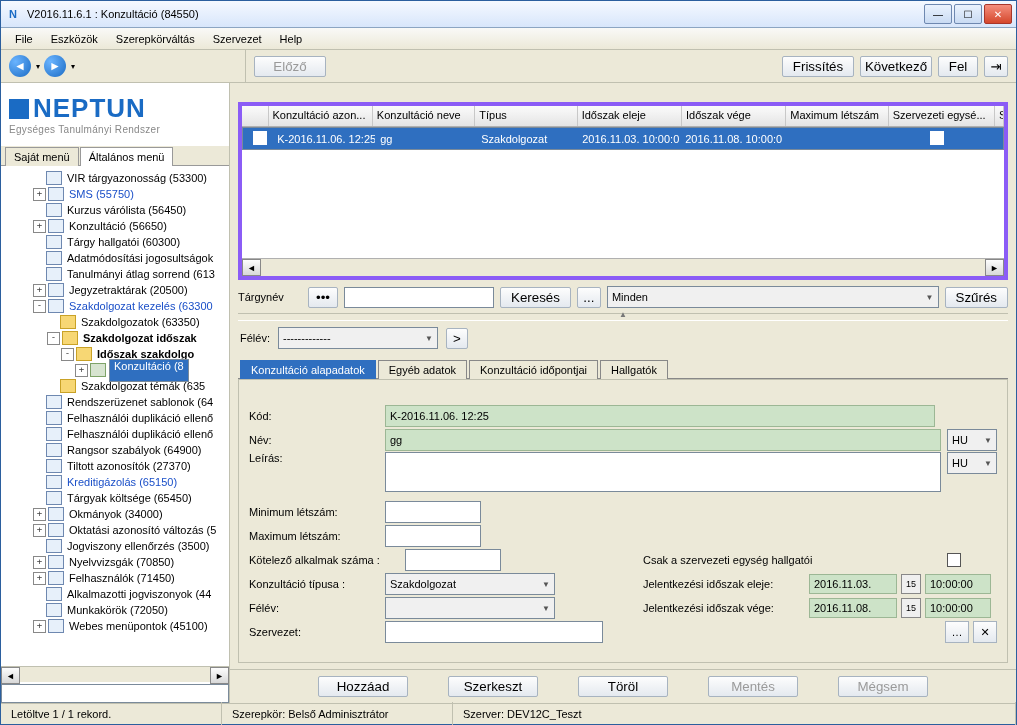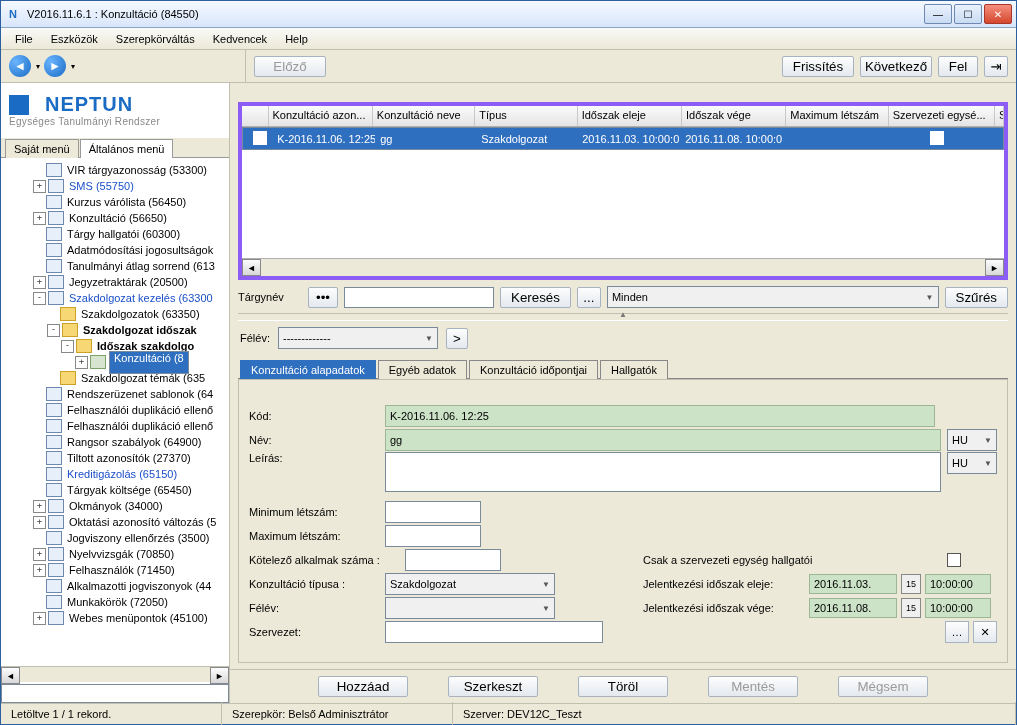--- a/index.html
+++ b/index.html
@@ -13,21 +13,21 @@
 .menubar{height:21px;background:linear-gradient(#f9f9f7,#ece9d8);border-bottom:1px solid #c0c0b0;display:flex;align-items:center;padding:0 6px;gap:2px}
 .menubar span{padding:2px 8px}
 .toolbar-nav{height:32px;background:#ece9d8;border-bottom:1px solid #c0c0b0;display:flex;align-items:center;padding:0 8px;gap:4px}
 .nav-btn{width:22px;height:22px;border-radius:11px;display:flex;align-items:center;justify-content:center;font-size:12px;color:#fff}
 .nav-btn.back{background:radial-gradient(circle at 30% 30%,#6ab4ff,#1a6bc4)}
 .nav-btn.fwd{background:radial-gradient(circle at 30% 30%,#6ab4ff,#1a6bc4)}
 .drop-arrow{font-size:8px;color:#000;margin-left:1px}
 .body{flex:1;display:flex;overflow:hidden}
 .left-pane{width:228px;border-right:1px solid #c0c0b0;display:flex;flex-direction:column;background:#fff}
 .logo-area{padding:10px 8px 4px;border-bottom:1px solid transparent}
-.logo-main{font-family:Arial Black,Arial;font-size:20px;color:#1a6bc4;letter-spacing:1px;font-weight:900;display:flex;align-items:center;gap:16px}
+.logo-main{font-family:Arial Black,Arial;font-size:26px;color:#1a6bc4;letter-spacing:1px;font-weight:900;display:flex;align-items:center;gap:4px}
 .logo-cube{width:20px;height:20px;background:#1a6bc4;display:inline-block}
 .logo-sub{font-size:10px;color:#888;letter-spacing:0.3px}
 .left-tabs{display:flex;border-bottom:1px solid #999;margin-top:6px;padding-left:4px;background:#ece9d8}
 .left-tab{padding:3px 8px;border:1px solid #999;border-bottom:none;background:#ece9d8;margin-right:1px;position:relative;top:1px}
 .left-tab.active{background:#fff;font-weight:normal}
 .tree{flex:1;overflow:auto;padding:4px 0;font-size:11px;background:#fff}
 .tree-row{display:flex;align-items:center;height:16px;white-space:nowrap;padding-left:4px}
 .tree-ind{display:inline-block}
 .tree-pm{width:11px;height:11px;border:1px solid #888;font-size:9px;line-height:9px;text-align:center;margin-right:2px;color:#444;font-family:monospace}
 .tree-ico{width:14px;height:12px;display:inline-block;margin-right:3px;background:#f7d774;border:1px solid #c9a227}
@@ -94,21 +94,21 @@
       <div class="win-btn">—</div>
       <div class="win-btn">☐</div>
       <div class="win-btn close">✕</div>
     </div>
   </div>
 
   <div class="menubar">
     <span>File</span>
     <span>Eszközök</span>
     <span>Szerepkörváltás</span>
-    <span>Kedvencek</span>
+    <span>Szervezet</span>
     <span>Help</span>
   </div>
 
   <div style="display:flex">
     <div class="toolbar-nav" style="width:228px;border-right:1px solid #c0c0b0">
       <div class="nav-btn back">◄</div>
         <span class="drop-arrow">▾</span>
       <div class="nav-btn fwd">►</div>
         <span class="drop-arrow">▾</span>
     </div>

